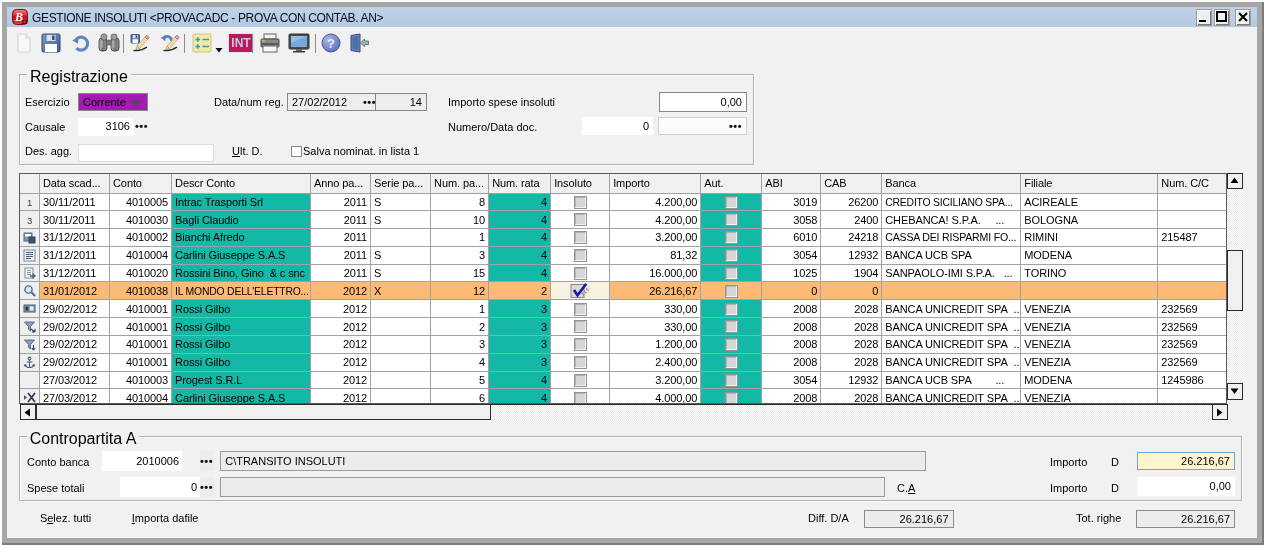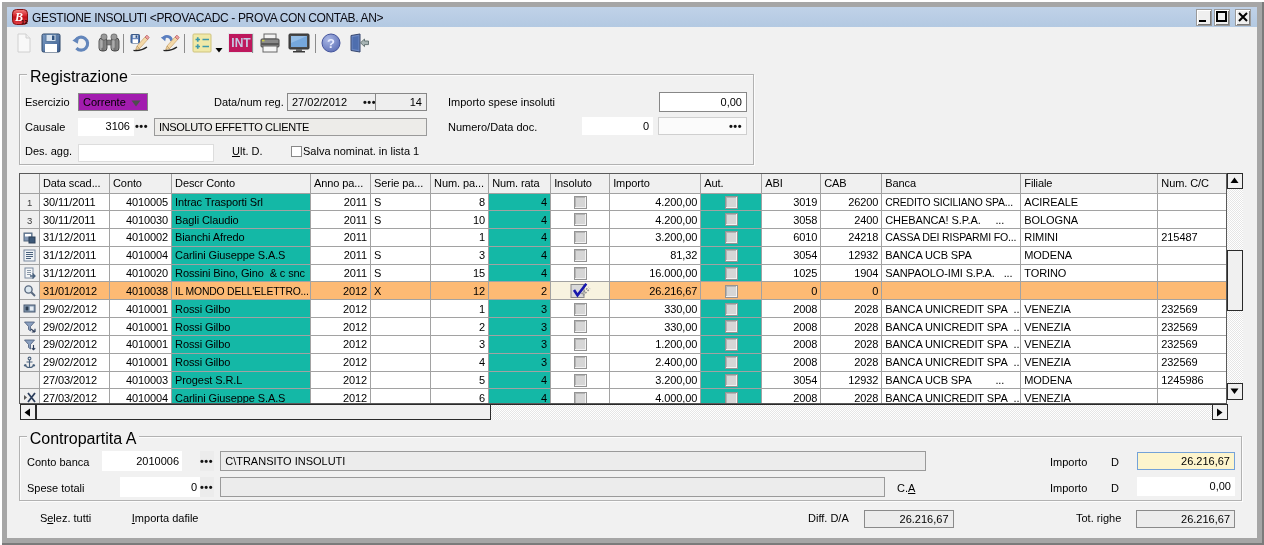--- a/index.html
+++ b/index.html
@@ -178,23 +178,20 @@
     </div>
 <div class="lbl" style="left:441px;top:89px">Importo spese insoluti</div>
 <div class="fld fldw" style="left:652px;top:85px;width:88px;height:20px">
       <span style="position:absolute;right:4px;top:3px">0,00</span>
     </div>
 <div class="lbl" style="left:18px;top:114px">Causale</div>
 <div class="fld fldw" style="left:71px;top:111px;width:56px;height:18px;border-color:#fff;border:none">
       <span style="position:absolute;right:4px;top:2px">3106</span>
     </div>
 <div class="dots" style="left:128px;top:113px">•••</div>
-<div class="fld" style="left:147px;top:111px;width:273px;height:18px;background:#edece9;border-color:#9a9a9a">
-      <span style="position:absolute;left:4px;top:2px;letter-spacing:-0.35px">INSOLUTO EFFETTO CLIENTE</span>
-    </div>
 <div class="lbl" style="left:441px;top:114px">Numero/Data doc.</div>
 <div class="fld fldw" style="left:575px;top:110px;width:71px;height:18px;border-color:#fff;border:none">
       <span style="position:absolute;right:4px;top:3px">0</span>
     </div>
 <div class="fld" style="left:651px;top:110px;width:89px;height:18px;background:#fbfbfb;border-color:#cfcfcf">
       <span class="dots" style="position:absolute;right:4px;top:2px">•••</span>
     </div>
 <div class="lbl" style="left:18px;top:138px">Des. agg.</div>
 <div class="fld fldw" style="left:71px;top:137px;width:136px;height:18px;border-color:#ddd">&nbsp;</div>
 <div class="lbl" style="left:225px;top:138px"><u>U</u>lt. D.</div>

